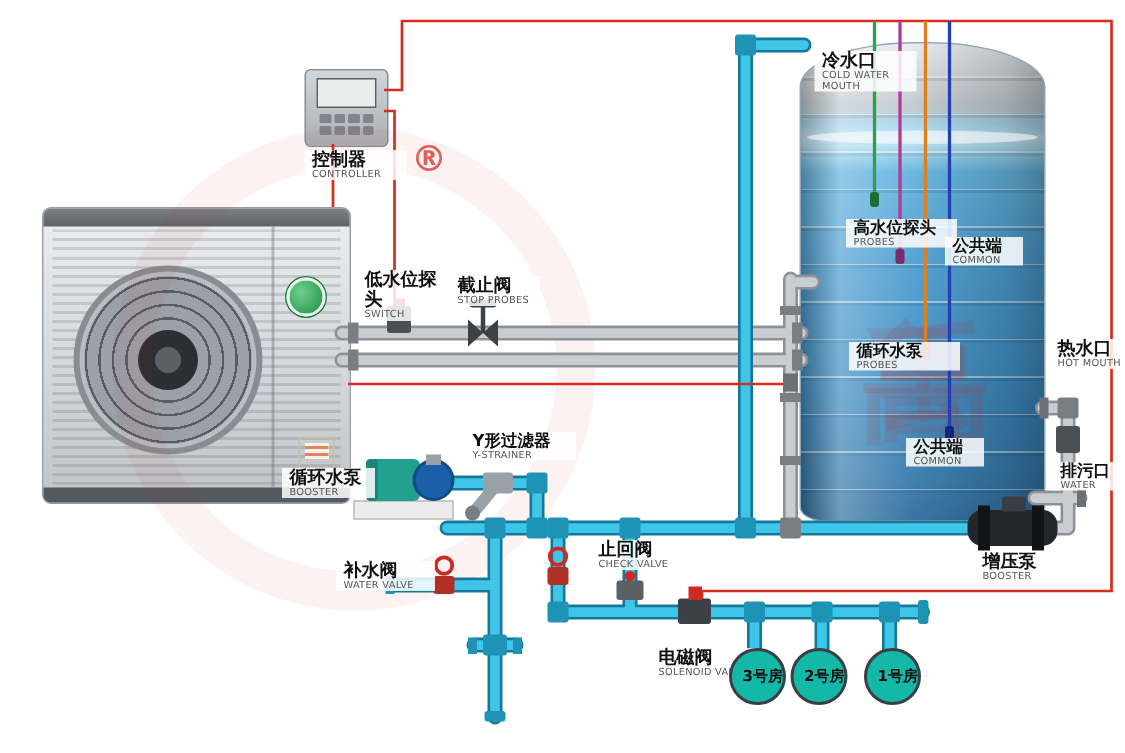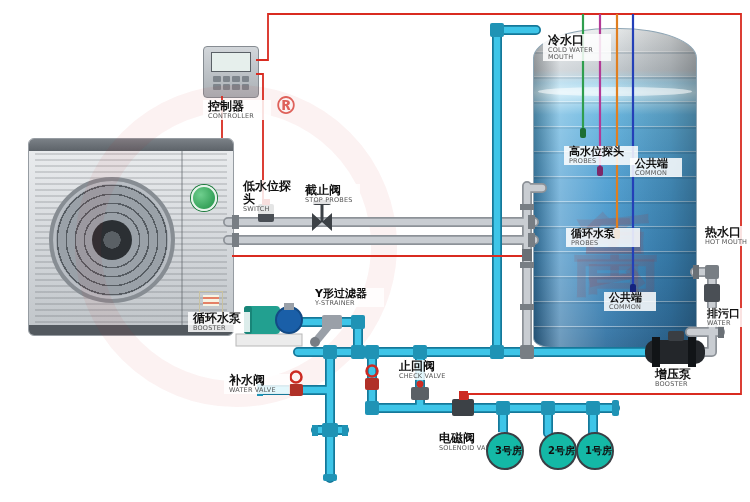--- a/index.html
+++ b/index.html
@@ -305,20 +305,20 @@
   </div>
 
   <div class="lbl" style="left:650px;top:368px;width:52px">
     <span class="zh">增压泵</span>
     <span class="en">BOOSTER</span>
   </div>
 
   <div class="room" style="left:486px;top:432px">
     <span>3号房</span>
   </div>
-  <div class="room" style="left:539px;top:432px">
+  <div class="room" style="left:527px;top:432px">
     <span>2号房</span>
   </div>
   <div class="room" style="left:576px;top:432px">
     <span>1号房</span>
   </div>
 
 </div>
 
 </body></html>

